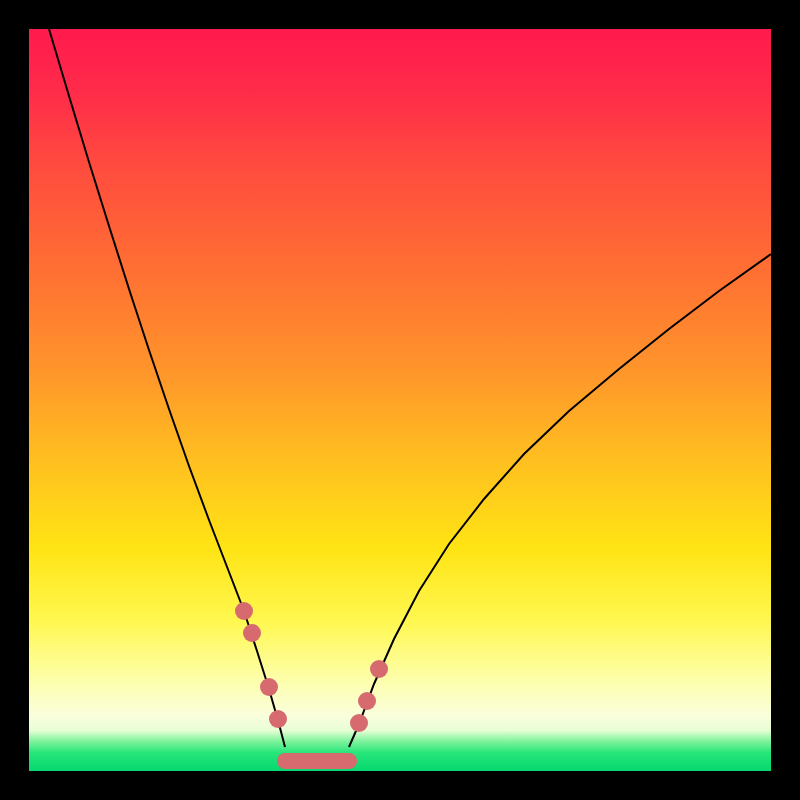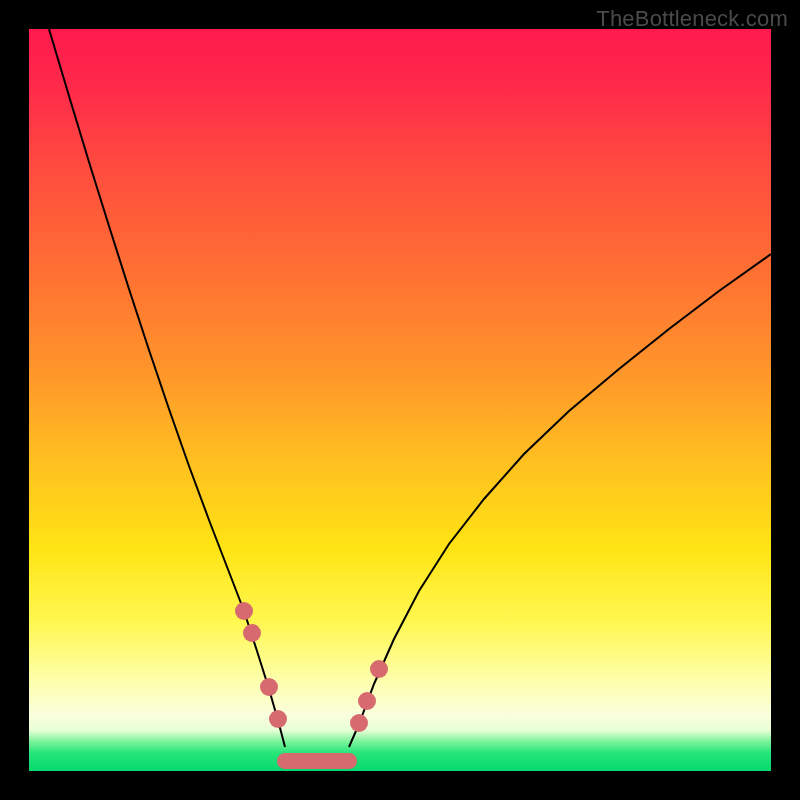--- a/index.html
+++ b/index.html
@@ -75,21 +75,20 @@
     stroke: #d66a6f;
     stroke-width: 16;
     stroke-linecap: round;
   }
 </style>
 </head>
 <body>
 
 <div class="frame">
 
-  <div class="watermark">TheBottleneck.com</div>
 
   <div class="plot-area">
 
     <svg class="curves" viewBox="0 0 742 742" preserveAspectRatio="none">
 
       <path id="left-curve" class="line" d="M20 0 L40 67 L60 133 L80 197 L100 260 L120 321 L140 380 L160 437 L180 491 L200 543 L215 582 L228 622 L240 660 L250 695 L256 718"></path>
 
       <path id="right-curve" class="line" d="M320 718 L330 695 L345 655 L365 610 L390 562 L420 515 L455 470 L495 425 L540 382 L590 340 L640 300 L690 262 L742 225"></path>
 
       <path id="trough-flat" class="flat" d="M256 732 L320 732"></path>

